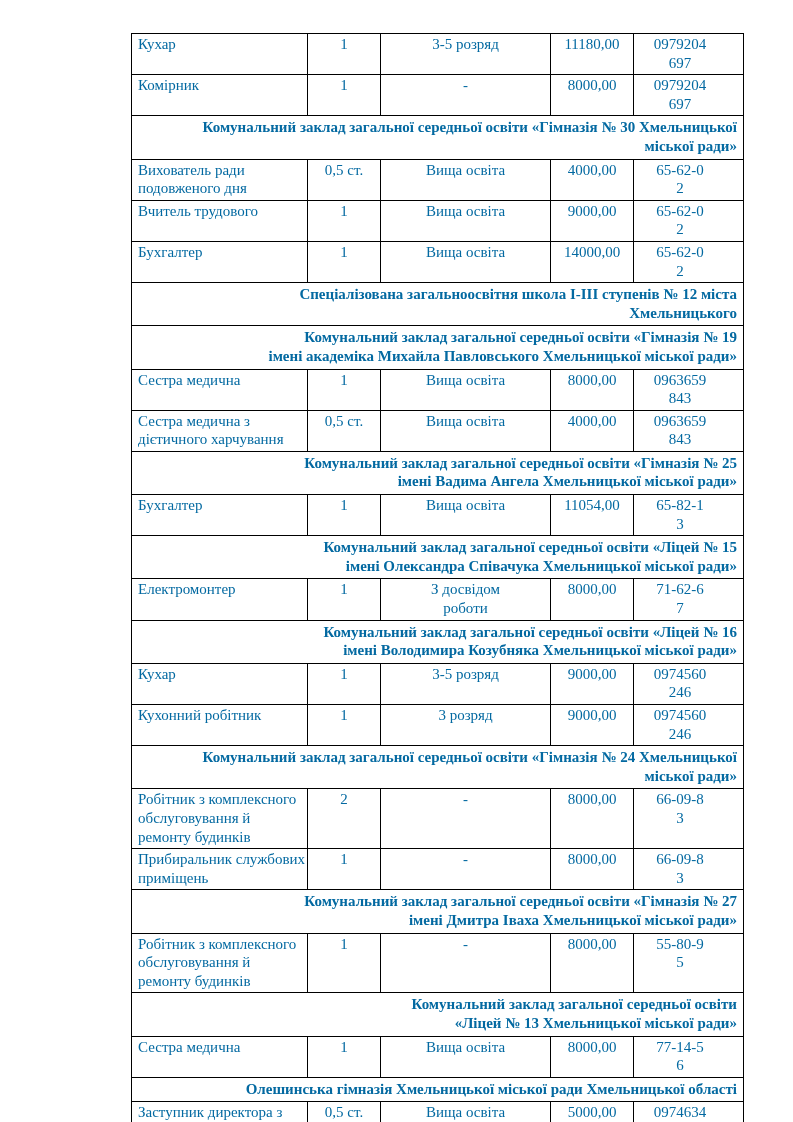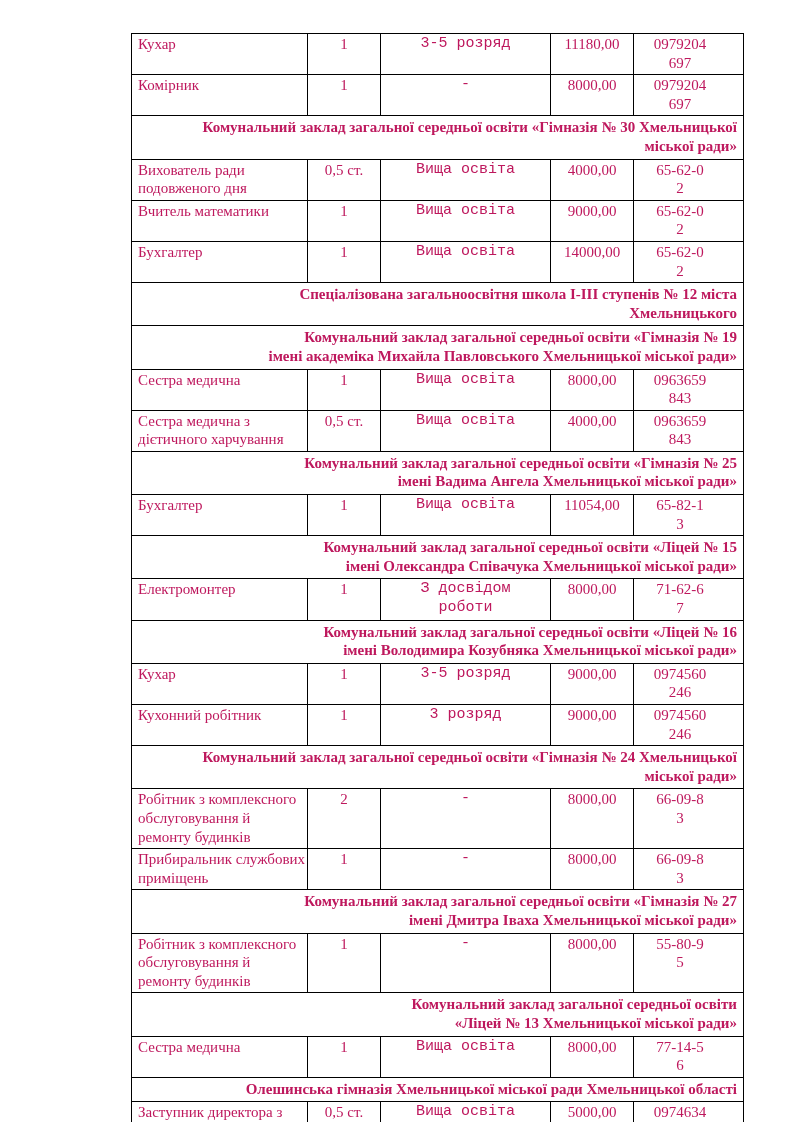--- a/index.html
+++ b/index.html
@@ -6,21 +6,21 @@
     margin: 0;
     padding: 0;
     background: #ffffff;
   }
   .page {
     position: relative;
     width: 793px;
     height: 1122px;
     background: #ffffff;
     font-family: "Liberation Serif", serif;
-    color: #be185d;
+    color: #0369a1;
     overflow: hidden;
   }
   table.vacancies {
     position: absolute;
     left: 131px;
     top: 33px;
     width: 612px;
     border-collapse: collapse;
     table-layout: fixed;
   }
@@ -35,21 +35,20 @@
   }
   
   tr.data-row td.col-position {
     text-align: left;
     padding-left: 6px;
     padding-right: 2px;
     white-space: pre;
   }
   tr.data-row td.col-education {
     white-space: pre;
-    font-family: Liberation Mono, monospace;
   }
   
   tr.data-row td.col-contact {
     padding-left: 19px;
     padding-right: 36px;
     word-break: break-all;
   }
   tr.section-row td {
     font-weight: bold;
     text-align: right;
@@ -90,21 +89,21 @@
         </tr>
         <tr class="data-row">
           <td class="col-position">Вихователь ради
 подовженого дня</td>
           <td class="col-quantity">0,5 ст.</td>
           <td class="col-education">Вища освіта</td>
           <td class="col-salary">4000,00</td>
           <td class="col-contact">65-62-02</td>
         </tr>
         <tr class="data-row">
-          <td class="col-position">Вчитель математики</td>
+          <td class="col-position">Вчитель трудового</td>
           <td class="col-quantity">1</td>
           <td class="col-education">Вища освіта</td>
           <td class="col-salary">9000,00</td>
           <td class="col-contact">65-62-02</td>
         </tr>
         <tr class="data-row">
           <td class="col-position">Бухгалтер</td>
           <td class="col-quantity">1</td>
           <td class="col-education">Вища освіта</td>
           <td class="col-salary">14000,00</td>

